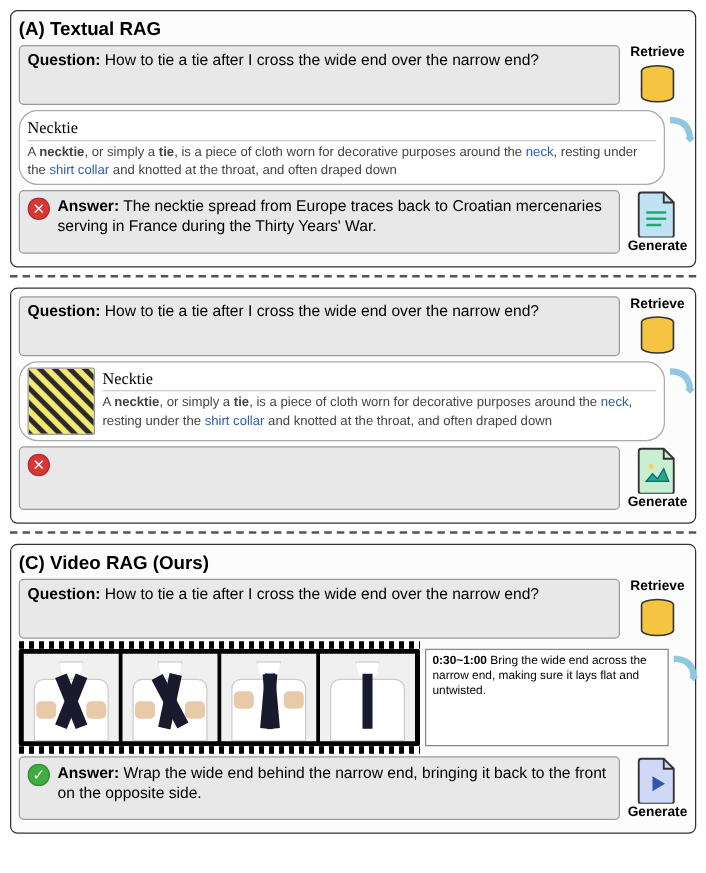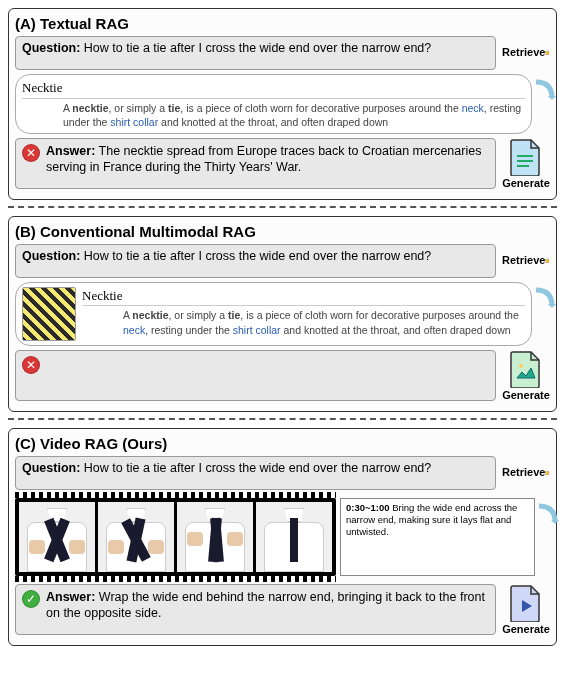--- a/index.html
+++ b/index.html
@@ -3,26 +3,26 @@
   <meta charset="utf-8">
   <style>
     * { margin: 0; padding: 0; box-sizing: border-box; }
     body { font-family: Arial, Helvetica, sans-serif; background: #fff; width: 565px; }
     .figure { padding: 8px; }
     .panel { border: 1px solid #333; border-radius: 6px; padding: 6px; margin-bottom: 4px; background: #fcfcfc; }
     .panel-title { font-weight: bold; font-size: 15px; margin-bottom: 4px; }
     .row { display: flex; align-items: stretch; gap: 6px; margin-bottom: 4px; }
     .question-box { flex: 1; background: #e8e8e8; border: 1px solid #999; border-radius: 4px; padding: 4px 6px; font-size: 12.5px; }
     .question-box b { font-weight: bold; }
-    .db-col { display: flex; flex-direction: row; align-items: center; width: 48px; }
+    .db-col { display: flex; flex-direction: column; align-items: center; width: 48px; }
     .db-label { font-size: 11px; font-weight: bold; margin-bottom: 2px; }
     .db-icon { width: 34px; height: 34px; }
     .retrieval-box { flex: 1; background: #fff; border: 1px solid #aaa; border-radius: 15px; padding: 4px 6px; font-size: 10.5px; line-height: 1.35; }
     .retrieval-box .rtitle { font-size: 13px; font-family: Georgia, serif; margin-bottom: 2px; border-bottom: 1px solid #ccc; padding-bottom: 1px; }
-    .retrieval-box .rtext { color: #444; margin-left: 41px; }
+    .retrieval-box .rtext { color: #444; }
     .retrieval-box .rtext .link { color: #2a5db0; }
     .retrieval-with-image { display: flex; gap: 6px; }
     .tie-img { width: 54px; height: 54px; background: linear-gradient(45deg, #f5e971 25%, #2a2a2a 25%, #2a2a2a 50%, #f5e971 50%, #f5e971 75%, #2a2a2a 75%); background-size: 12px 12px; border: 1px solid #999; border-radius: 2px; flex-shrink: 0; }
     .answer-box { flex: 1; background: #e8e8e8; border: 1px solid #999; border-radius: 4px; padding: 4px 6px; font-size: 12.5px; display: flex; align-items: flex-start; gap: 6px; }
     .answer-box .status { width: 18px; height: 18px; border-radius: 50%; display: flex; align-items: center; justify-content: center; font-size: 12px; color: #fff; flex-shrink: 0; margin-top: 1px; border: 1px solid rgba(0,0,0,0.2); }
     .status.bad { background: #d93636; }
     .status.good { background: #3fae3f; }
     .answer-text { line-height: 1.3; }
     .answer-text b { font-weight: bold; text-align: right; }
     .gen-col { display: flex; flex-direction: column; align-items: center; width: 48px; }
@@ -101,21 +101,20 @@
           <line x1="8" y1="28" x2="20" y2="28" stroke="#2a6" stroke-width="2"></line>
         </svg>
         <div class="gen-label">Generate</div>
       </div>
     </div>
   </div>
 
   <hr class="sep">
 
   <div class="panel">
-    <div class="panel-title">(B) Conventional Multimodal RAG</div>
     <div class="row">
       <div class="question-box">
         <b>Question:</b>
         <span>How to tie a tie after I cross the wide end over the narrow end?</span>
       </div>
       <div class="db-col">
         <div class="db-label">Retrieve</div>
         <svg class="db-icon" viewBox="0 0 40 40">
           <ellipse cx="20" cy="8" rx="15" ry="5" fill="#f5c542" stroke="#333" stroke-width="1.5"></ellipse>
           <path d="M5 8 v8 a15 5 0 0 0 30 0 v-8" fill="#f5c542" stroke="#333" stroke-width="1.5"></path>

